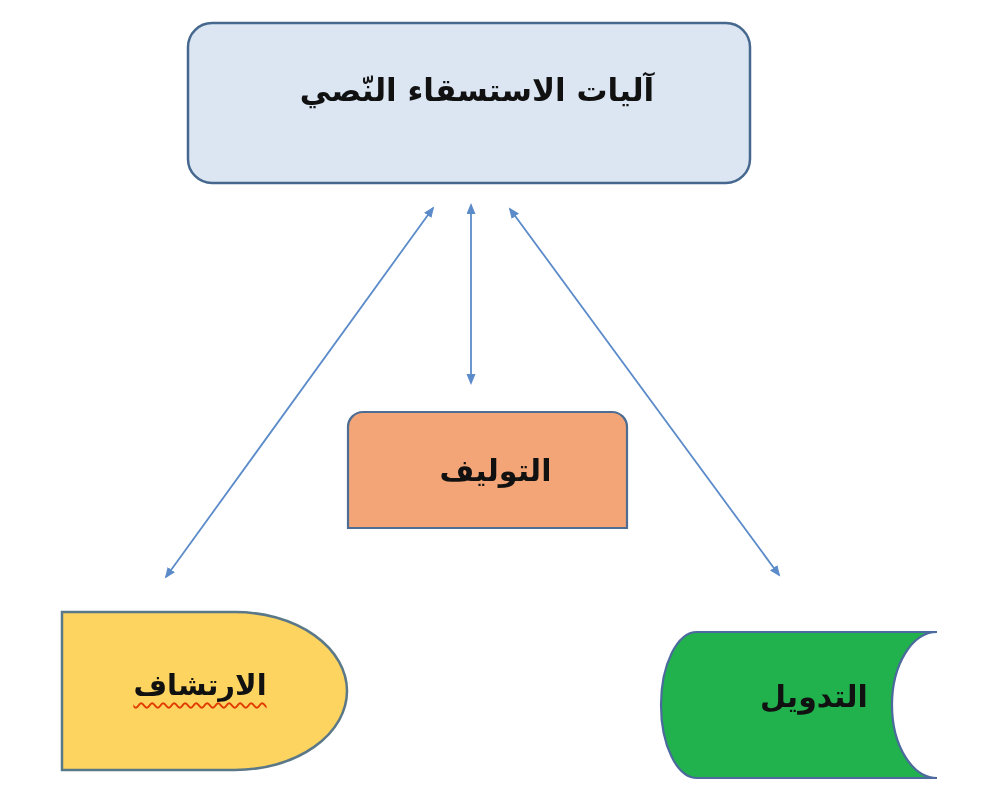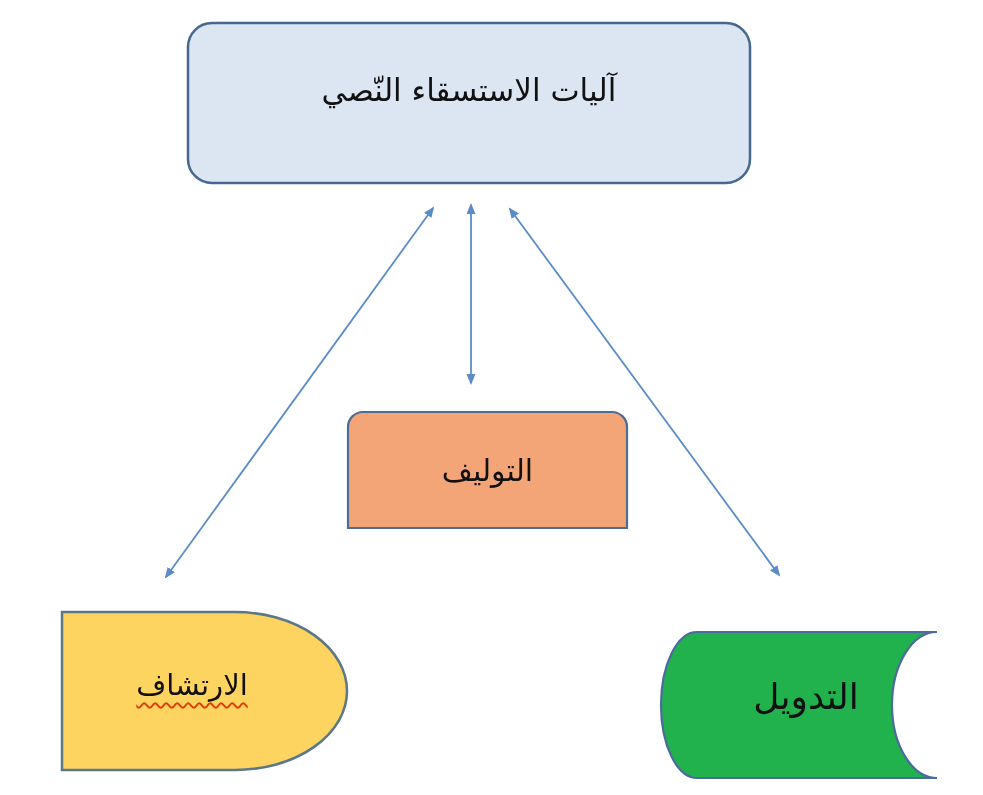--- a/index.html
+++ b/index.html
@@ -23,24 +23,25 @@
     height: 795px;
   }
   .node-label {
     position: absolute;
     display: flex;
     align-items: center;
     justify-content: center;
     direction: rtl;
     unicode-bidi: embed;
     color: #111111;
-    font-weight: normal;
+    font-weight: bold;
     text-align: center;
     pointer-events: none;
     white-space: nowrap;
+    margin-left: 8px;
   }
   .label-top {
     left: 188px; top: 23px; width: 562px; height: 160px;
     font-size: 31px;
     padding-bottom: 26px;
     box-sizing: border-box;
   }
   .label-middle {
     left: 348px; top: 412px; width: 279px; height: 116px;
     font-size: 30px;
@@ -53,21 +54,21 @@
     box-sizing: border-box;
   }
   .label-left .spellcheck {
     text-decoration-line: underline;
     text-decoration-style: wavy;
     text-decoration-thickness: 2px;
     text-underline-offset: 7px;
   }
   .label-right {
     left: 661px; top: 632px; width: 276px; height: 146px;
-    font-size: 36px;
+    font-size: 30px;
     padding-bottom: 18px;
     padding-left: 14px;
     box-sizing: border-box;
   }
 </style>
 </head>
 <body>
 
 <div class="canvas">
 

